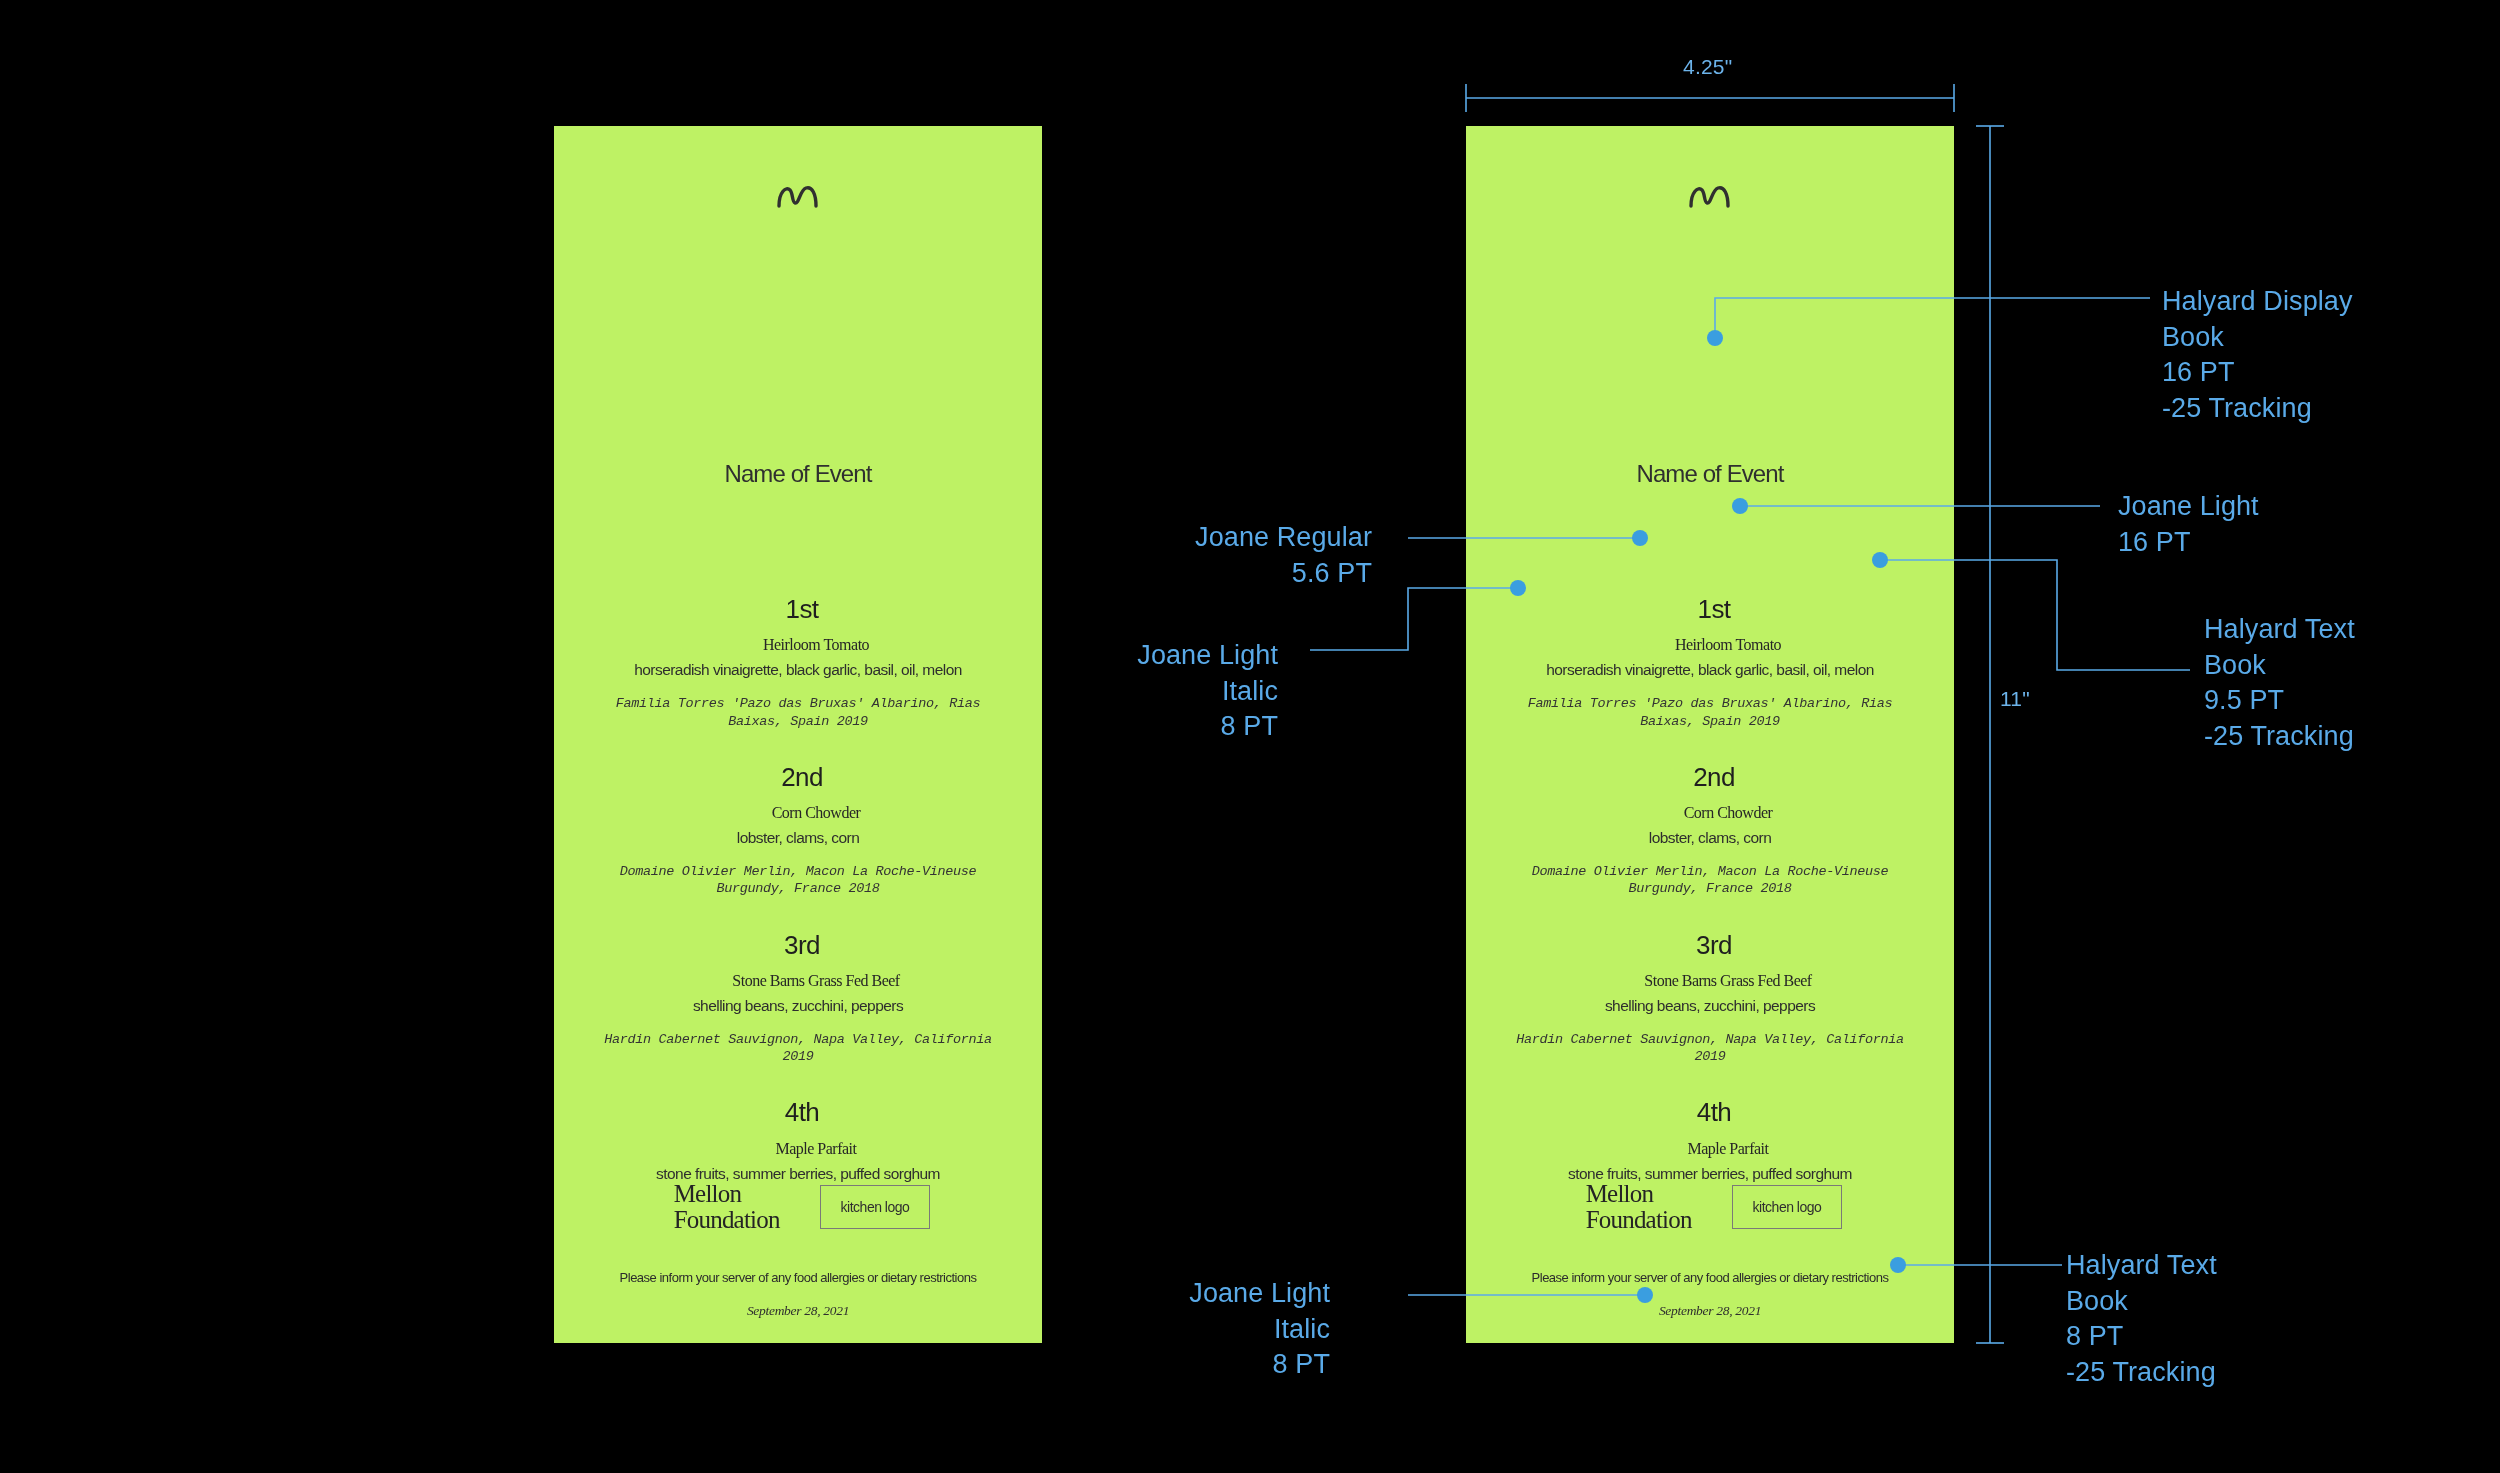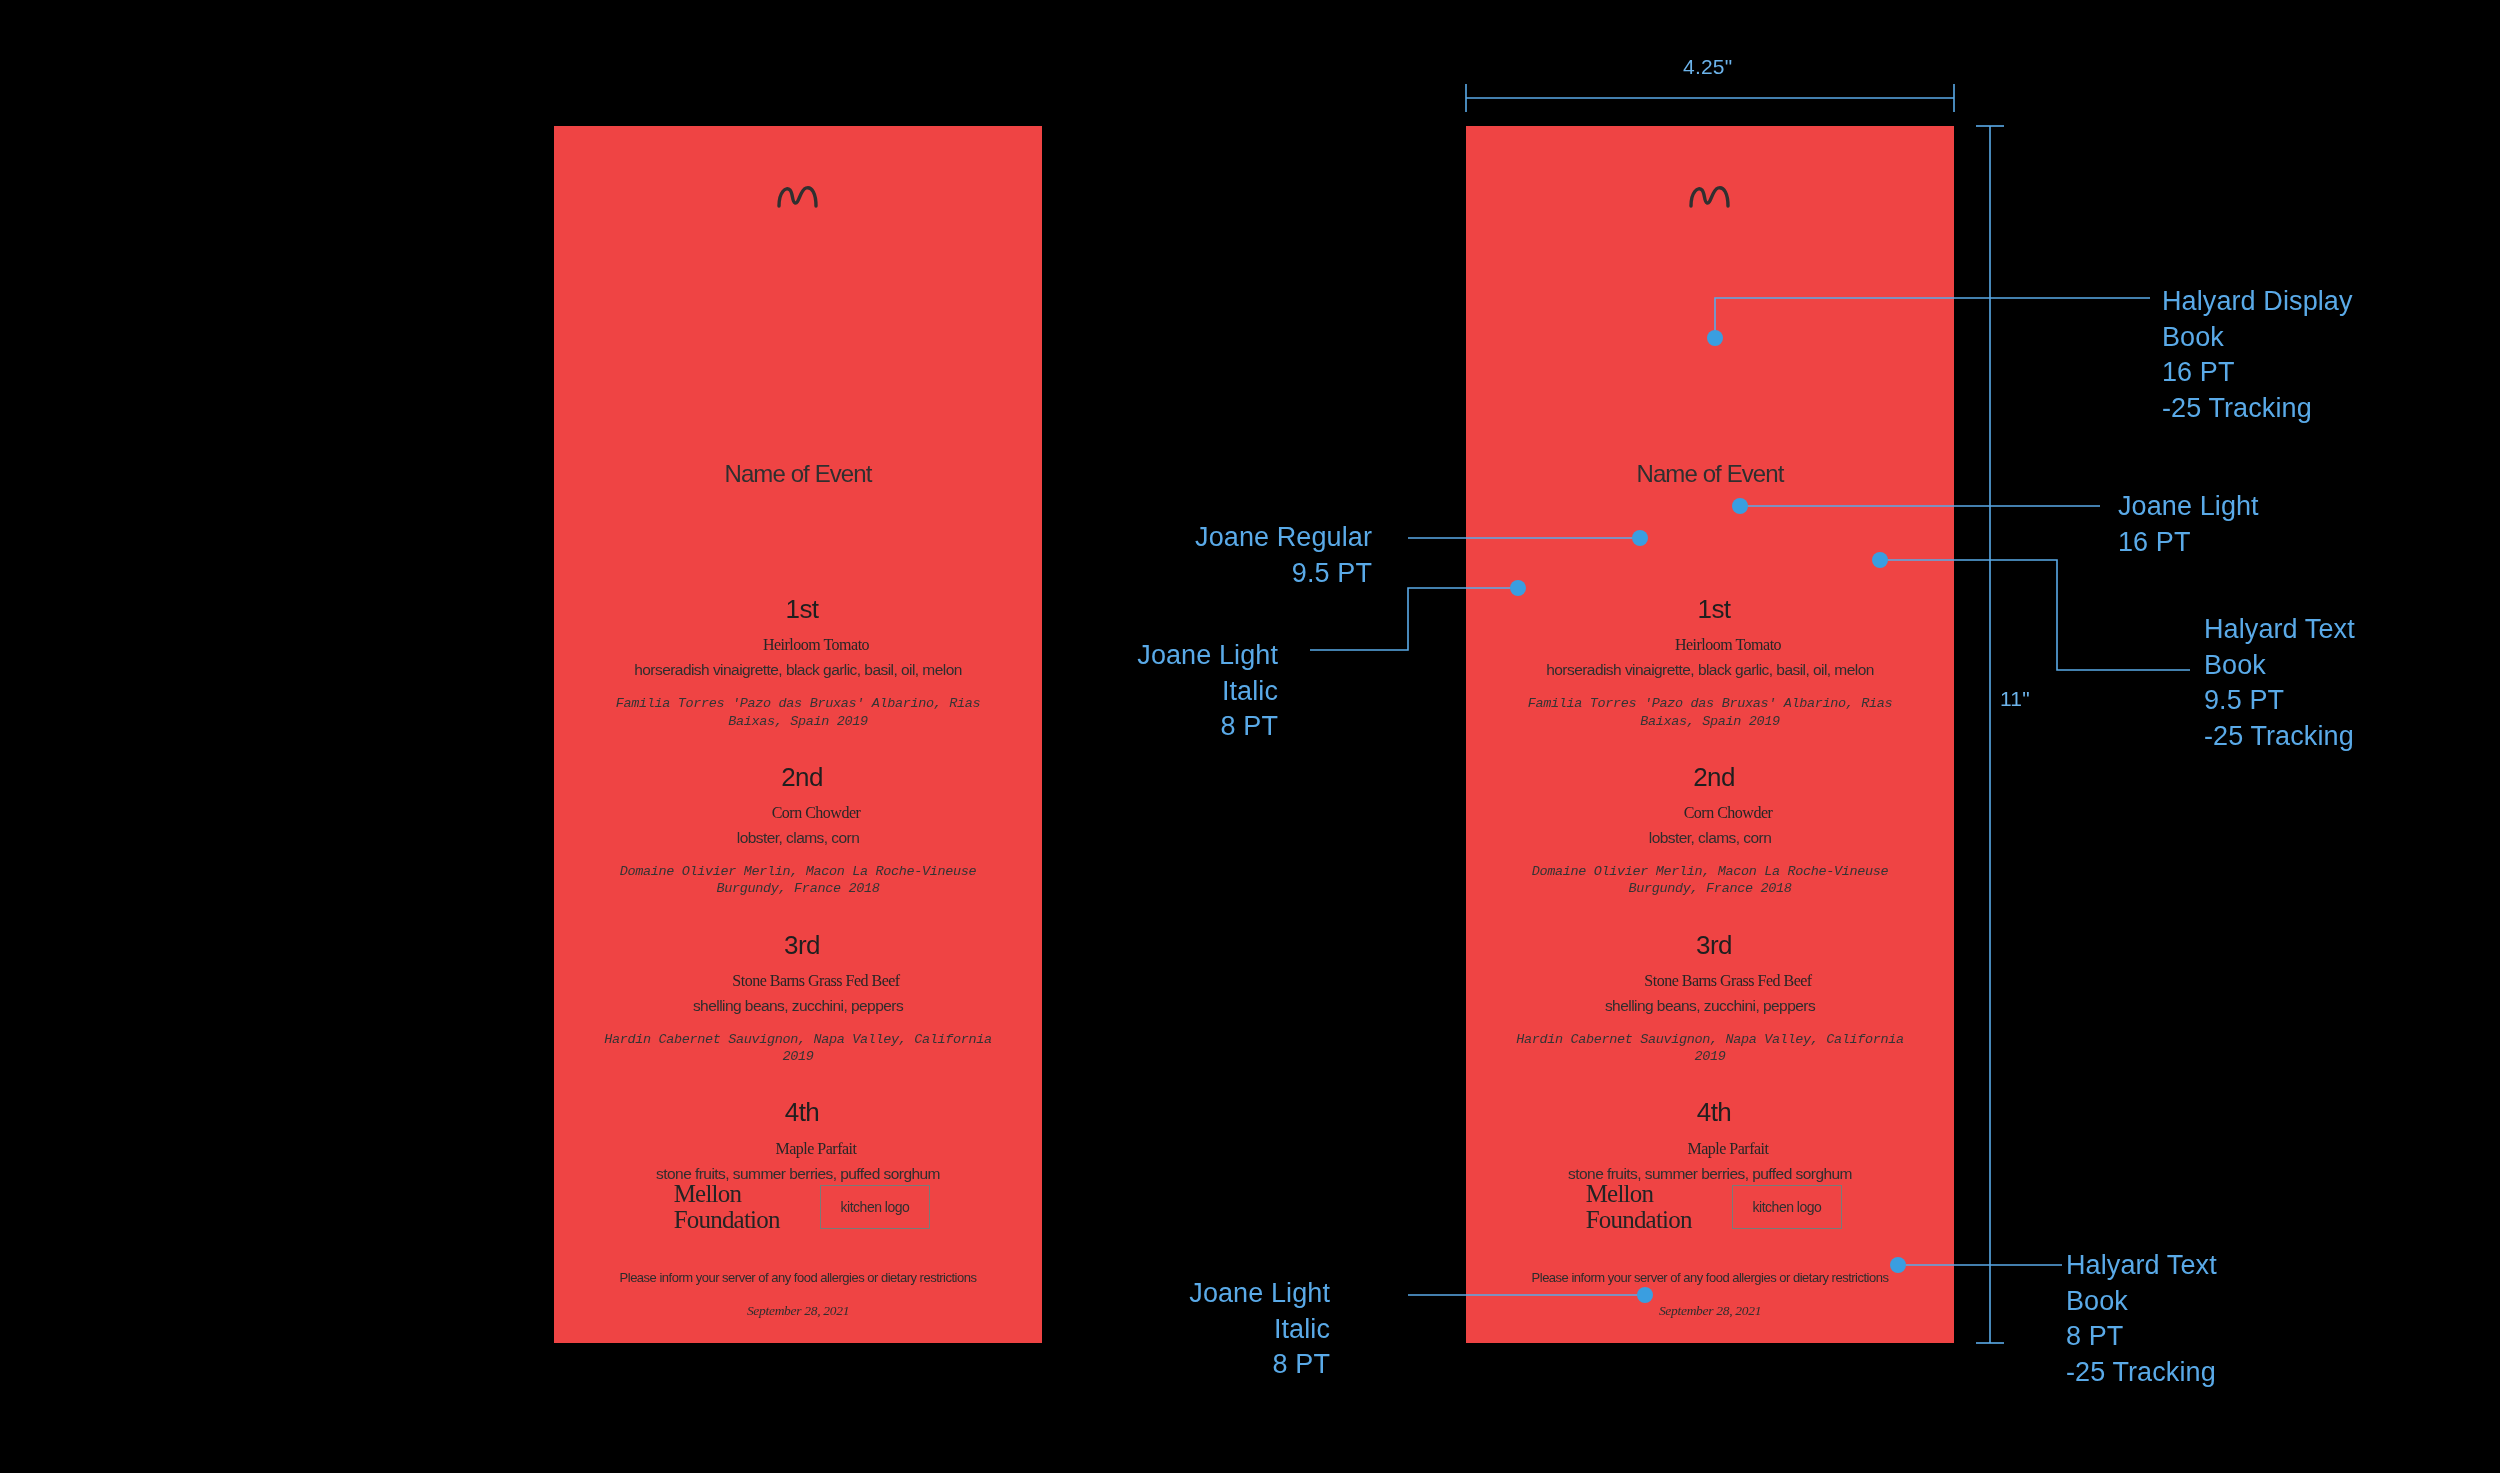--- a/index.html
+++ b/index.html
@@ -18,21 +18,21 @@
     position:absolute;left:36px;top:16px;
     color:#5aaae8;
     font-size:27px;line-height:1.32;
     letter-spacing:.1px;
     white-space:pre;
   }
 
   
   .card{
     position:absolute;
-    background:#ef4444;
+    background:#bef264;
     box-sizing:border-box;
     color:#2b2b2b;
     overflow:hidden;
   }
   .card-left{left:554px;top:126px;width:488px;height:1217px;}
   .card-right{left:1466px;top:126px;width:488px;height:1217px;}
 
   
   .logo-mark{
     position:absolute;left:0;right:0;top:56px;
@@ -286,21 +286,21 @@
 
   <div class="anno-label" style="left: 2162px; top: 284px; white-space: pre-line;">Halyard Display
 Book
 16 PT
 -25 Tracking</div>
 
   <div class="anno-label" style="left: 2118px; top: 489px; white-space: pre-line;">Joane Light
 16 PT</div>
 
   <div class="anno-label right-align" style="left: 1000px; top: 520px; width: 372px; white-space: pre-line;">Joane Regular
-9.5 PT</div>
+5.6 PT</div>
 
   <div class="anno-label" style="left: 2204px; top: 612px; white-space: pre-line;">Halyard Text
 Book
 9.5 PT
 -25 Tracking</div>
 
   <div class="anno-label right-align" style="left: 930px; top: 638px; width: 348px; white-space: pre-line;">Joane Light
 Italic
 8 PT</div>
 

